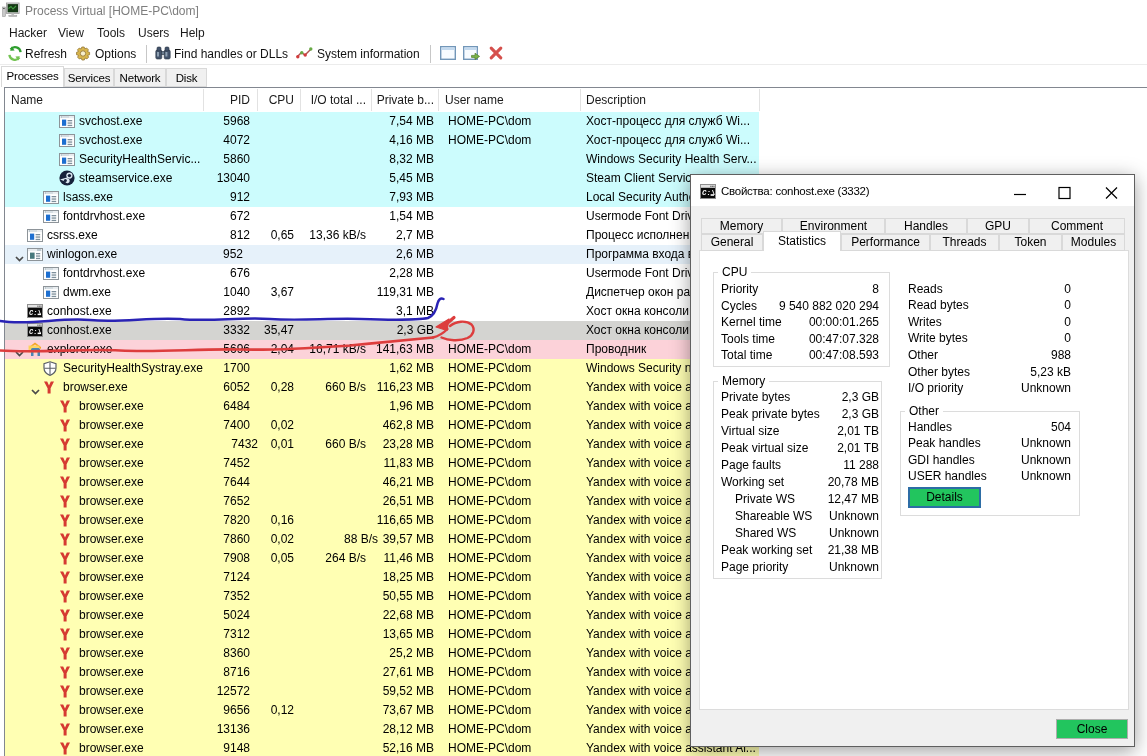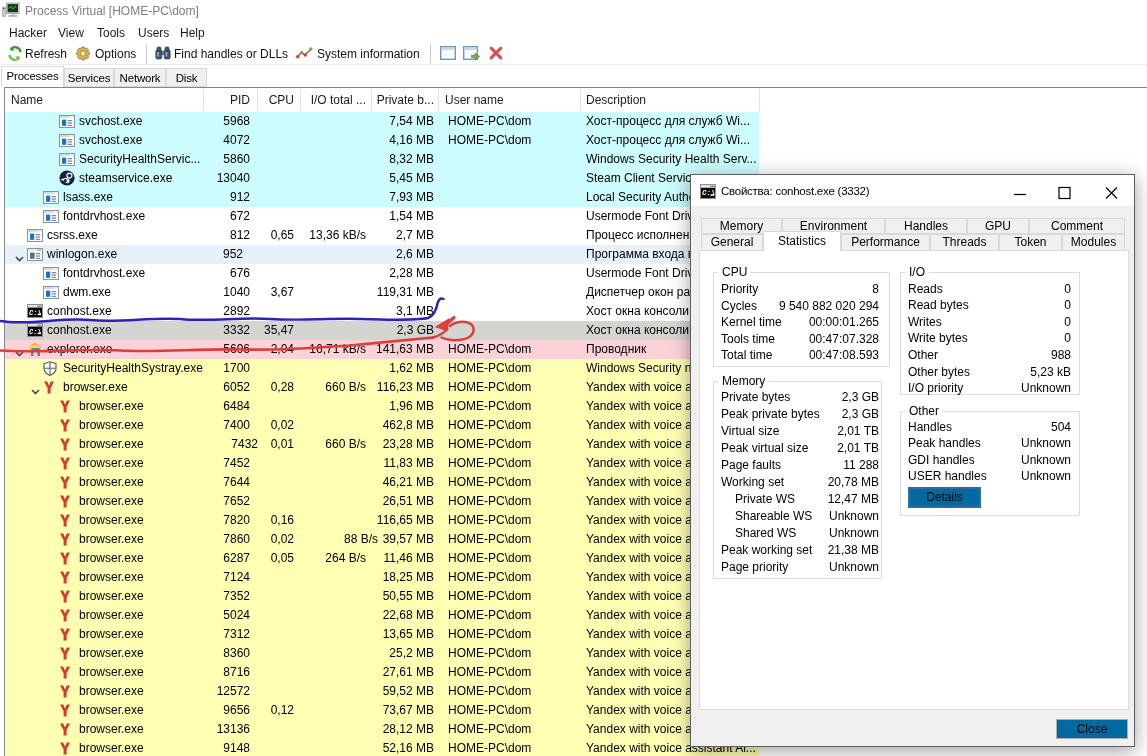--- a/index.html
+++ b/index.html
@@ -38,21 +38,21 @@
 #dtitle .txt { position:absolute; left:30px; top:10px; font-size:11.5px; letter-spacing:-0.25px; }
 #dpage { position:absolute; left:8px; top:75px; width:430px; height:460px; background:#fff;
   border:1px solid #dcdcdc; }
 .dtab { position:absolute; background:#f0f0f0; border:1px solid #d9d9d9; text-align:center;
   line-height:15px; font-size:12px; z-index:3; }
 .dtab.act { background:#fff; border-bottom:none; z-index:4; line-height:19px; }
 .gb { position:absolute; border:1px solid #dcdcdc; }
 .gl { position:absolute; left:4px; top:-8px; background:#fff; padding:0 4px; }
 .gr { position:absolute; height:15px; line-height:15px; white-space:nowrap; }
 .gr .v { float:right; }
-.btn { position:absolute; background:#0369a1; text-align:center; color:#000; }
+.btn { position:absolute; background:#22c55e; text-align:center; color:#000; }
 #details { left:217px; top:312px; width:73px; height:21px; border:2px solid #2d6da5; line-height:17px; }
 #close { left:365px; top:544px; width:72px; height:20px; border:1px solid #adadad; line-height:18px; }
 .wbtn { position:absolute; }
 </style></head>
 <body>
 <div id="ticon"><svg width="18" height="16" viewBox="0 0 18 16">
 <rect x="0.6" y="5" width="2.8" height="9.5" fill="#c9c9c9" stroke="#8a8a8a" stroke-width="0.5"></rect>
 <rect x="1.1" y="6" width="1.6" height="1" fill="#555"></rect>
 <rect x="4.5" y="1" width="12.6" height="10.4" fill="#d9d9d9" stroke="#9a9a9a" stroke-width="0.8"></rect>
 <rect x="5.6" y="2.1" width="10.4" height="8.2" fill="#143814"></rect>
@@ -462,21 +462,21 @@
       <span class="num" style="left:288px;width:85px">88 B/s</span>
       <span class="num" style="left:344px;width:85px">39,57 MB</span>
       <span class="nm" style="left:443px">HOME-PC\dom</span>
       <span class="nm desc" style="left:581px">Yandex with voice assistant Al...</span>
     </div>
 <div class="tr" style="top:549px;background:#ffffb3">
       <i class="ic" style="left:54px;top:3px"><svg width="12" height="13" viewBox="0 0 12 13">
 <path d="M1 0.5 L4.2 0.5 L6 4.6 L7.8 0.5 L11 0.5 L7.6 7.2 L7.6 12.5 L4.6 12.5 L4.6 7.2 Z" fill="#d53a32"></path>
 </svg></i>
       <span class="nm" style="left:74px">browser.exe</span>
-      <span class="num" style="left:170px;width:75px">6287</span>
+      <span class="num" style="left:170px;width:75px">7908</span>
       <span class="num" style="left:214px;width:75px">0,05</span>
       <span class="num" style="left:276px;width:85px">264 B/s</span>
       <span class="num" style="left:344px;width:85px">11,46 MB</span>
       <span class="nm" style="left:443px">HOME-PC\dom</span>
       <span class="nm desc" style="left:581px">Yandex with voice assistant Al...</span>
     </div>
 <div class="tr" style="top:568px;background:#ffffb3">
       <i class="ic" style="left:54px;top:3px"><svg width="12" height="13" viewBox="0 0 12 13">
 <path d="M1 0.5 L4.2 0.5 L6 4.6 L7.8 0.5 L11 0.5 L7.6 7.2 L7.6 12.5 L4.6 12.5 L4.6 7.2 Z" fill="#d53a32"></path>
 </svg></i>
@@ -617,23 +617,20 @@
     <div class="dtab act" style="left:72px;top:56px;width:78px;height:20px">Statistics</div>
 <div id="dpage"></div>
 <div class="gb" style="left:22px;top:97px;width:177px;height:95px">
       <span class="gl">CPU</span>
     </div>
 <div class="gr" style="left:30px;top:107.0px;width:158px"><span>Priority</span><span class="v">8</span></div>
 <div class="gr" style="left:30px;top:123.6px;width:158px"><span>Cycles</span><span class="v">9 540 882 020 294</span></div>
 <div class="gr" style="left:30px;top:140.2px;width:158px"><span>Kernel time</span><span class="v">00:00:01.265</span></div>
 <div class="gr" style="left:30px;top:156.8px;width:158px"><span>Tools time</span><span class="v">00:47:07.328</span></div>
 <div class="gr" style="left:30px;top:173.4px;width:158px"><span>Total time</span><span class="v">00:47:08.593</span></div>
-<div class="gb" style="left:209px;top:97px;width:180px;height:123px">
-      <span class="gl">I/O</span>
-    </div>
 <div class="gr" style="left:217px;top:106.5px;width:163px"><span>Reads</span><span class="v">0</span></div>
 <div class="gr" style="left:217px;top:123.1px;width:163px"><span>Read bytes</span><span class="v">0</span></div>
 <div class="gr" style="left:217px;top:139.7px;width:163px"><span>Writes</span><span class="v">0</span></div>
 <div class="gr" style="left:217px;top:156.3px;width:163px"><span>Write bytes</span><span class="v">0</span></div>
 <div class="gr" style="left:217px;top:172.9px;width:163px"><span>Other</span><span class="v">988</span></div>
 <div class="gr" style="left:217px;top:189.5px;width:163px"><span>Other bytes</span><span class="v">5,23 kB</span></div>
 <div class="gr" style="left:217px;top:206.1px;width:163px"><span>I/O priority</span><span class="v">Unknown</span></div>
 <div class="gb" style="left:22px;top:206px;width:169px;height:198px">
       <span class="gl">Memory</span>
     </div>

